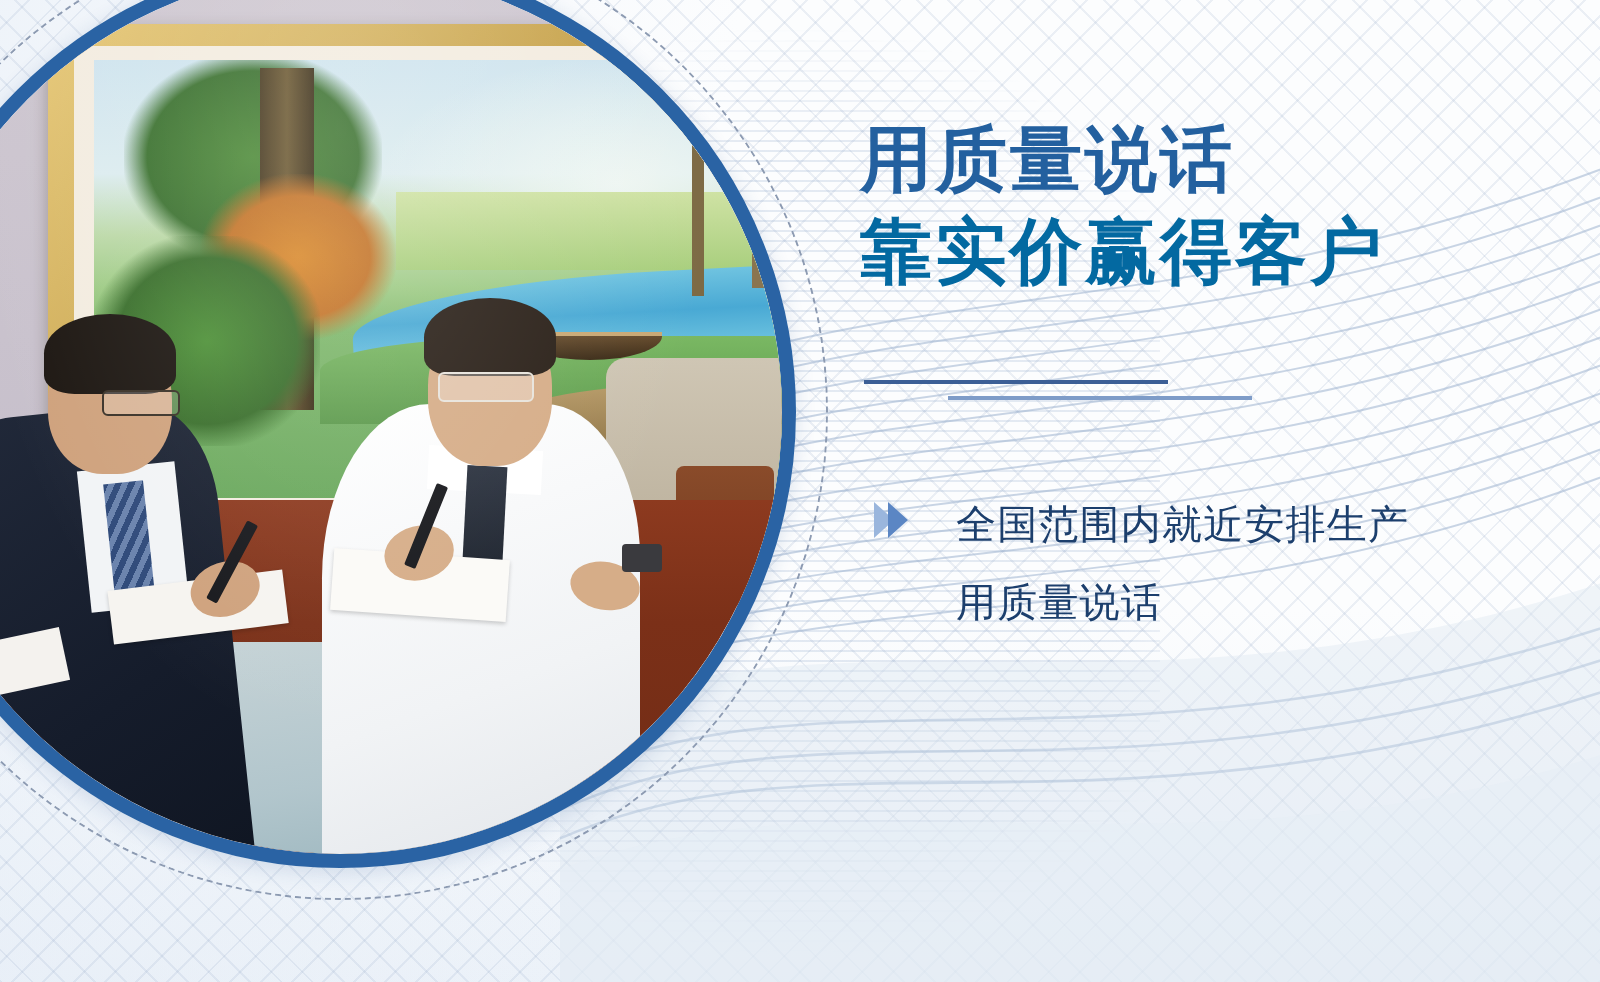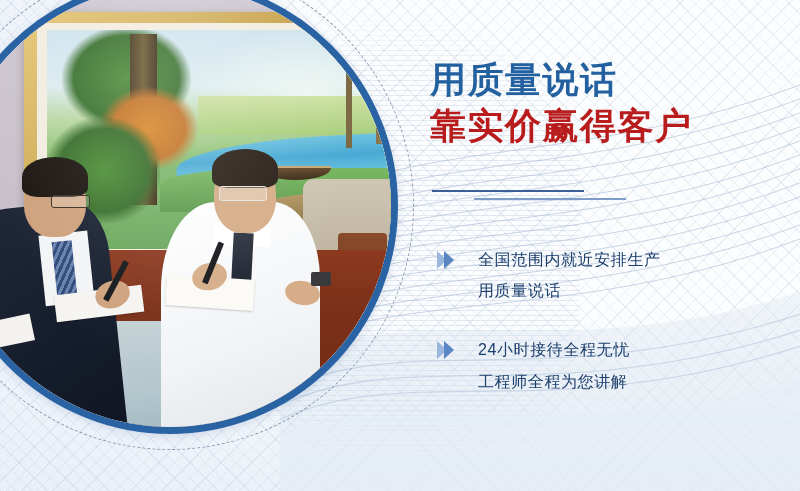--- a/index.html
+++ b/index.html
@@ -216,42 +216,42 @@
 
   .headline { position:absolute; left:2px; top:45px; }
   .headline .line {
     font-size:36px;
     font-weight:bold;
     letter-spacing:1.5px;
     color:#23609f;
     line-height:1.28;
     white-space:nowrap;
   }
-  .headline .line2 { color:#b91c1c; }
+  .headline .line2 { color:#0369a1; }
 
   .divider { position:absolute; left:4px; top:178px; width:320px; height:14px; }
   .divider .d1 {
     position:absolute; left:0; top:0;
     width:152px; height:2.4px; background:#3c5f96;
   }
   .divider .d2 {
     position:absolute; left:42px; top:8px;
     width:152px; height:2.4px; background:#7e9cc8;
   }
 
   .bullets { position:absolute; left:0; top:232px; width:372px; }
   .bullet  { position:relative; margin-bottom:28px; padding-left:50px; }
 
   .marker {
     position:absolute; left:6px; top:5px;
     width:24px; height:22px;
   }
 
   .btxt {
-    font-size:16px;
+    font-size:20px;
     color:#1c3f6d;
     line-height:1.95;
     letter-spacing:.6px;
     white-space:nowrap;
   }
 </style>
 </head>
 <body>
 
 <div id="banner">
@@ -360,24 +360,16 @@
 
       <div class="bullet">
         <svg class="marker" viewBox="0 0 24 22">
           <path d="M3,2 L13,11 L3,20 Z" fill="#9ab6dd"></path>
           <path d="M10,2 L20,11 L10,20 Z" fill="#5b86c4"></path>
         </svg>
         <div class="btxt">全国范围内就近安排生产</div>
         <div class="btxt">用质量说话</div>
       </div>
 
-      <div class="bullet">
-        <svg class="marker" viewBox="0 0 24 22">
-          <path d="M3,2 L13,11 L3,20 Z" fill="#9ab6dd"></path>
-          <path d="M10,2 L20,11 L10,20 Z" fill="#5b86c4"></path>
-        </svg>
-        <div class="btxt">24小时接待全程无忧</div>
-        <div class="btxt">工程师全程为您讲解</div>
-      </div>
 
     </div>
   </div>
 </div>
 
 </body></html>

